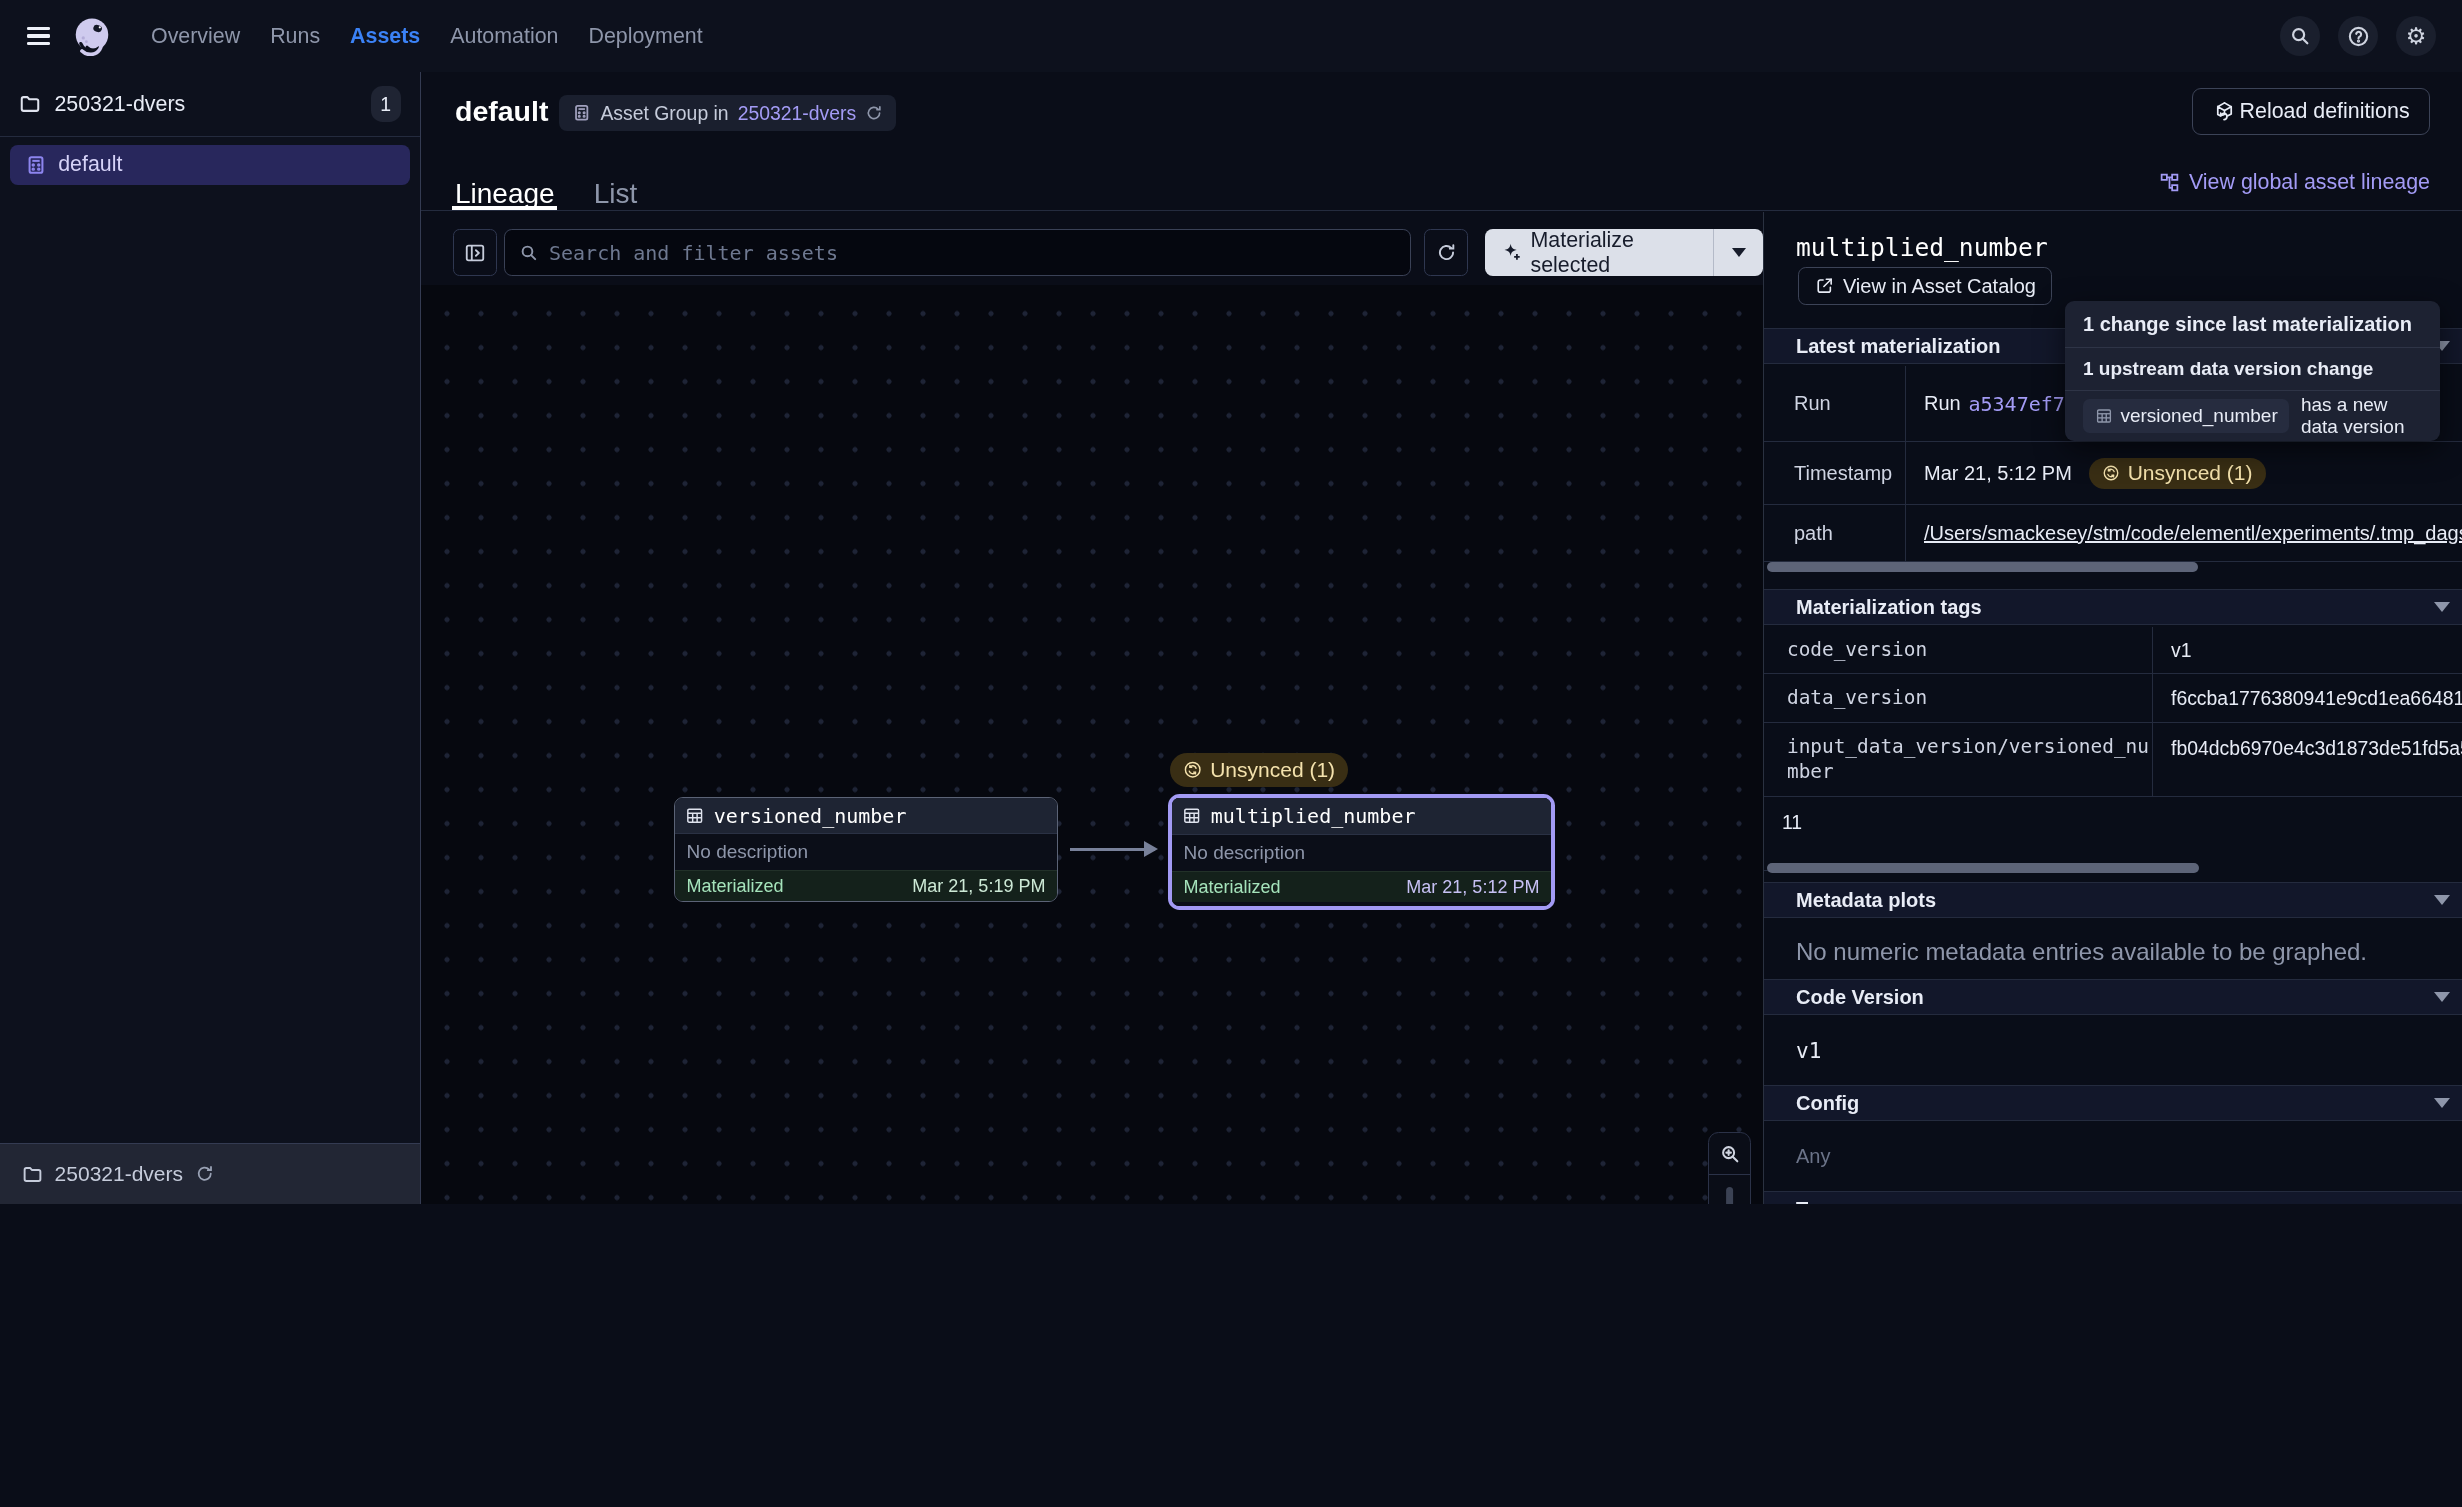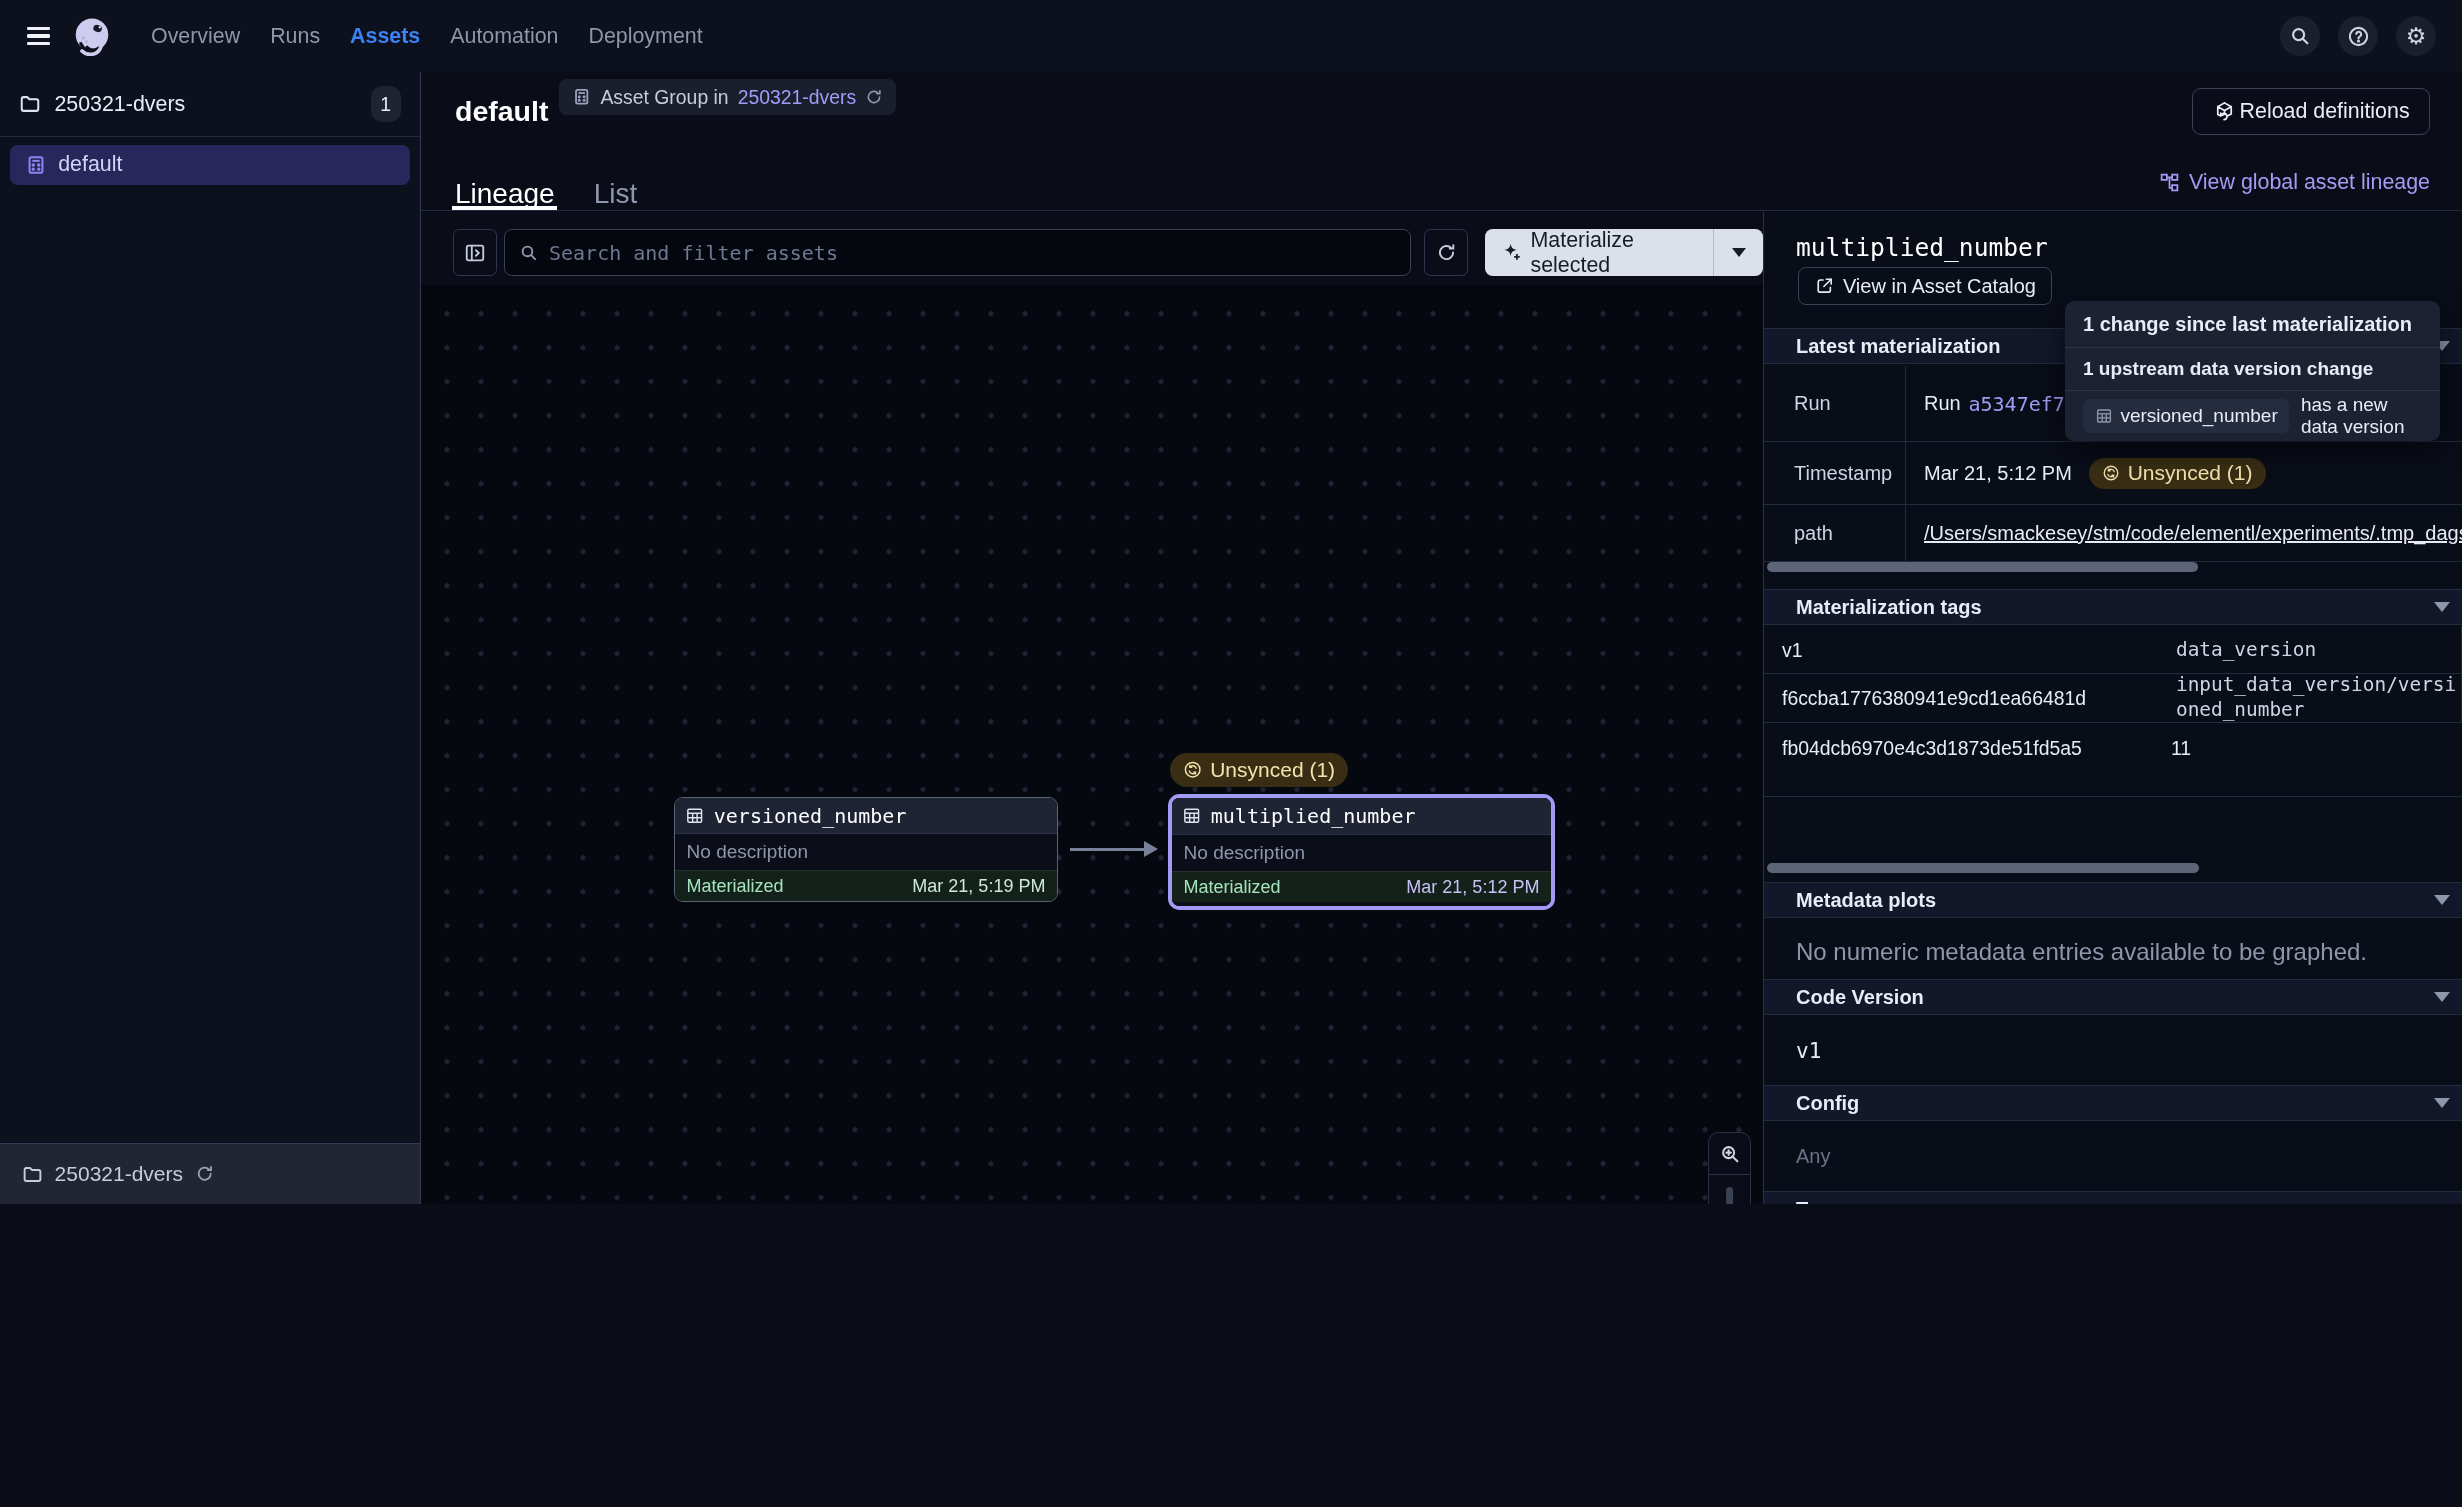--- a/index.html
+++ b/index.html
@@ -31,21 +31,21 @@
   .sb-row1 .lbl{font-size:21.4px;font-weight:500;color:var(--text);margin-left:13px}
   .countpill{margin-left:auto;background:#1f2433;border-radius:11.6px;min-width:30px;height:36px;display:flex;align-items:center;justify-content:center;font-size:19.4px;color:var(--text);padding:0 9px}
   .sb-item{margin:7.8px 10.4px;height:40px;border-radius:7.8px;background:#28275c;display:flex;align-items:center;padding:0 14.2px;cursor:pointer}
   .sb-item .lbl{font-size:21.4px;color:#d6d3f8;margin-left:11.6px}
   .sb-footer{position:absolute;left:0;right:0;bottom:0;height:61px;background:#222634;border-top:1.3px solid var(--line2);display:flex;align-items:center;padding:0 22px;gap:11.6px;cursor:pointer}
   .sb-footer .lbl{font-size:21px;color:var(--mid)}
 
   
   .headerzone{position:absolute;left:421px;top:72px;right:0;height:139px;background:var(--bg);border-bottom:1.3px solid var(--line)}
   .pagetitle{position:absolute;left:34px;top:23px;font-size:28.5px;font-weight:700;color:#fff}
-  .grouppill{position:absolute;left:138px;top:7px;height:36px;background:#1a1f2e;border-radius:8px;display:flex;align-items:center;gap:9px;padding:0 13px;cursor:pointer}
+  .grouppill{position:absolute;left:138px;top:23px;height:36px;background:#1a1f2e;border-radius:8px;display:flex;align-items:center;gap:9px;padding:0 13px;cursor:pointer}
   .grouppill .pfx{font-size:19.4px;color:var(--mid)}
   .grouppill .lnk{font-size:19.4px;color:var(--lav)}
   .reloadbtn{position:absolute;right:32px;top:15.5px;height:47px;border:1.3px solid #3c4357;border-radius:9px;display:flex;align-items:center;gap:4px;padding:0 19.4px;font-size:21.4px;color:var(--text);background:transparent;cursor:pointer}
   .tabs{position:absolute;left:34px;bottom:0;display:flex;gap:39px}
   .tab{font-size:28px;color:var(--dim);position:relative;cursor:pointer}
   .tab.active{color:#fff}
   .tab.active::after{content:"";position:absolute;left:-2.6px;right:-2.6px;bottom:0;height:3.9px;background:#fff}
   .viewglobal{position:absolute;right:32px;bottom:15.5px;display:flex;align-items:center;gap:9px;color:var(--lav);font-size:21.4px;cursor:pointer}
 
   
@@ -431,20 +431,23 @@
           <span class="pathlink">/Users/smackesey/stm/code/elementl/experiments/.tmp_dagste</span>
         </div>
     </div>
     <div class="hscroll" style="top:350px;left:2.6px;width:431px"></div>
 
     <div class="band" style="top:377px">
       <span class="bt">Materialization tags</span>
       <span class="caret"></span>
     </div>
     <div class="ptable tags" style="top:415px;grid-template-rows:47px 49px 74px 74px">
+      <div class="cell key">
+          <span>code_version</span>
+        </div>
       <div class="cell val">v1</div>
       <div class="cell key">
           <span>data_version</span>
         </div>
       <div class="cell val">f6ccba1776380941e9cd1ea66481d</div>
       <div class="cell key">
           <span>input_data_version/versioned_number</span>
         </div>
       <div class="cell val topal">fb04dcb6970e4c3d1873de51fd5a5</div>
       <div class="cell val topal">11</div>

